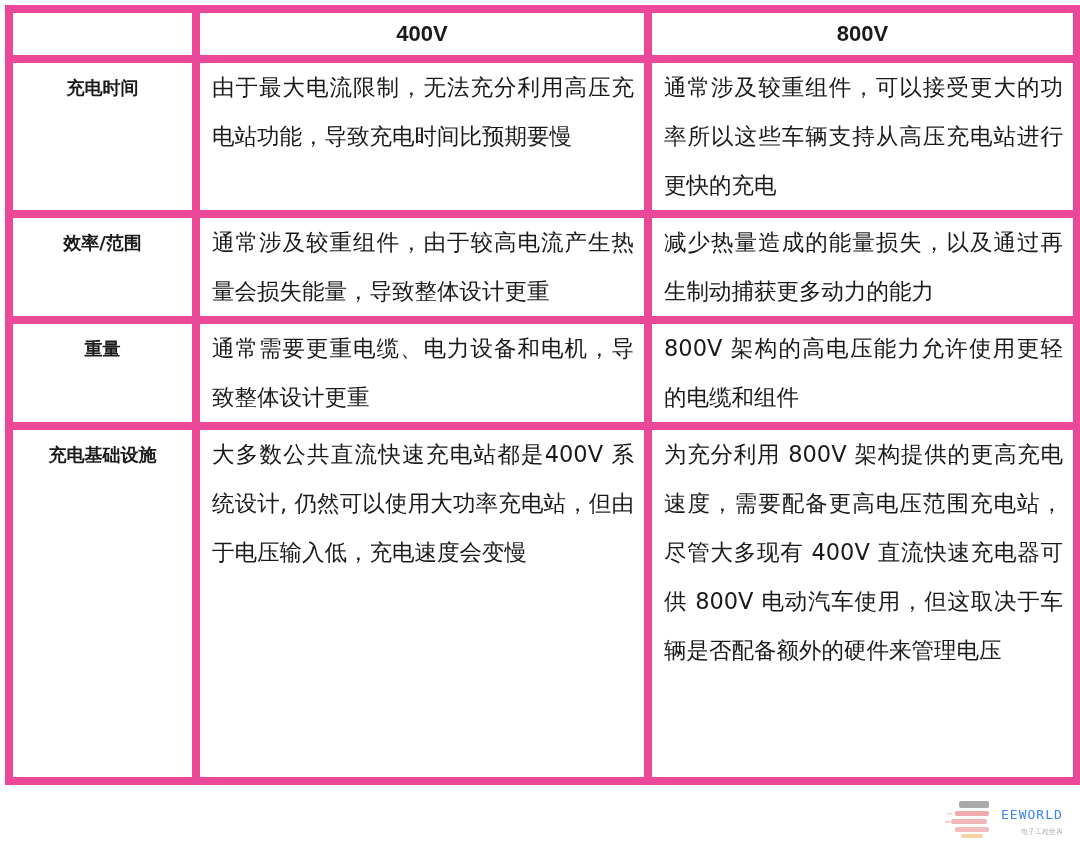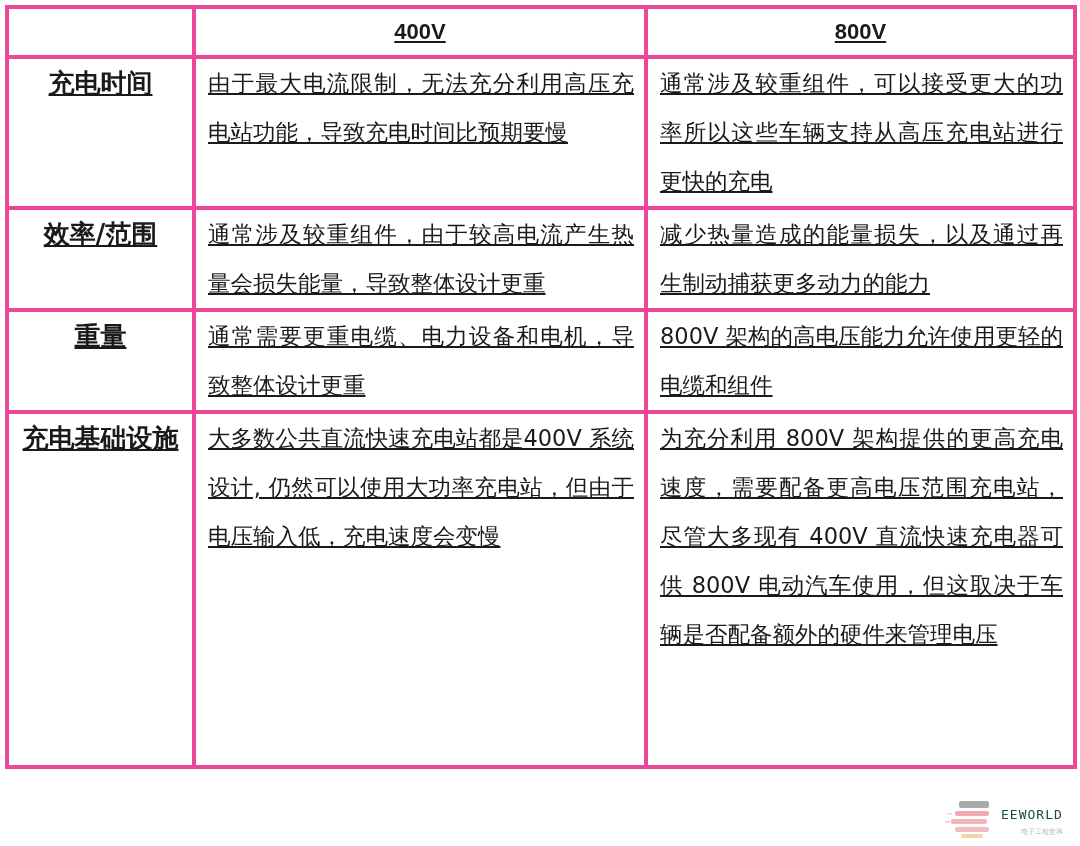--- a/index.html
+++ b/index.html
@@ -17,41 +17,40 @@
     }
     .table {
       position: absolute;
       left: 5px;
       top: 5px;
       width: 1068px;
       border-collapse: collapse;
       table-layout: fixed;
     }
     .table td, .table th {
-      border: 4px solid #ec4899;
+      border: 8px solid #ec4899;
       vertical-align: top;
       padding: 0;
-      text-decoration: underline;
     }
     .col-label { width: 187px; }
     .col-400 { width: 452px; }
     .col-800 { width: 429px; }
 
     .hdr-row { height: 50px; }
     .hdr-cell {
       text-align: center;
       vertical-align: middle !important;
       font-weight: bold;
       font-size: 22px;
       font-family: "Liberation Sans", "DejaVu Sans", sans-serif;
     }
     .label-cell {
       text-align: center;
       font-weight: bold;
-      font-size: 26px;
+      font-size: 18px;
       line-height: 49px;
       padding-top: 0;
     }
     .body-cell {
       font-size: 22.5px;
       line-height: 49px;
       padding: 0 10px 0 12px !important;
       word-break: break-all;
     }
     .r1 { height: 147px; }
@@ -80,21 +79,21 @@
       width: 52px;
       height: 40px;
     }
     .wm-text {
       position: absolute;
       left: 56px;
       top: 12px;
       font-family: "DejaVu Sans Mono", monospace;
       font-size: 13px;
       letter-spacing: 1px;
-      color: #14532d;
+      color: #3b82f6;
     }
     .wm-sub {
       position: absolute;
       left: 76px;
       top: 32px;
       font-size: 7px;
       color: #b5b5b5;
     }
   </style>
 </head>

